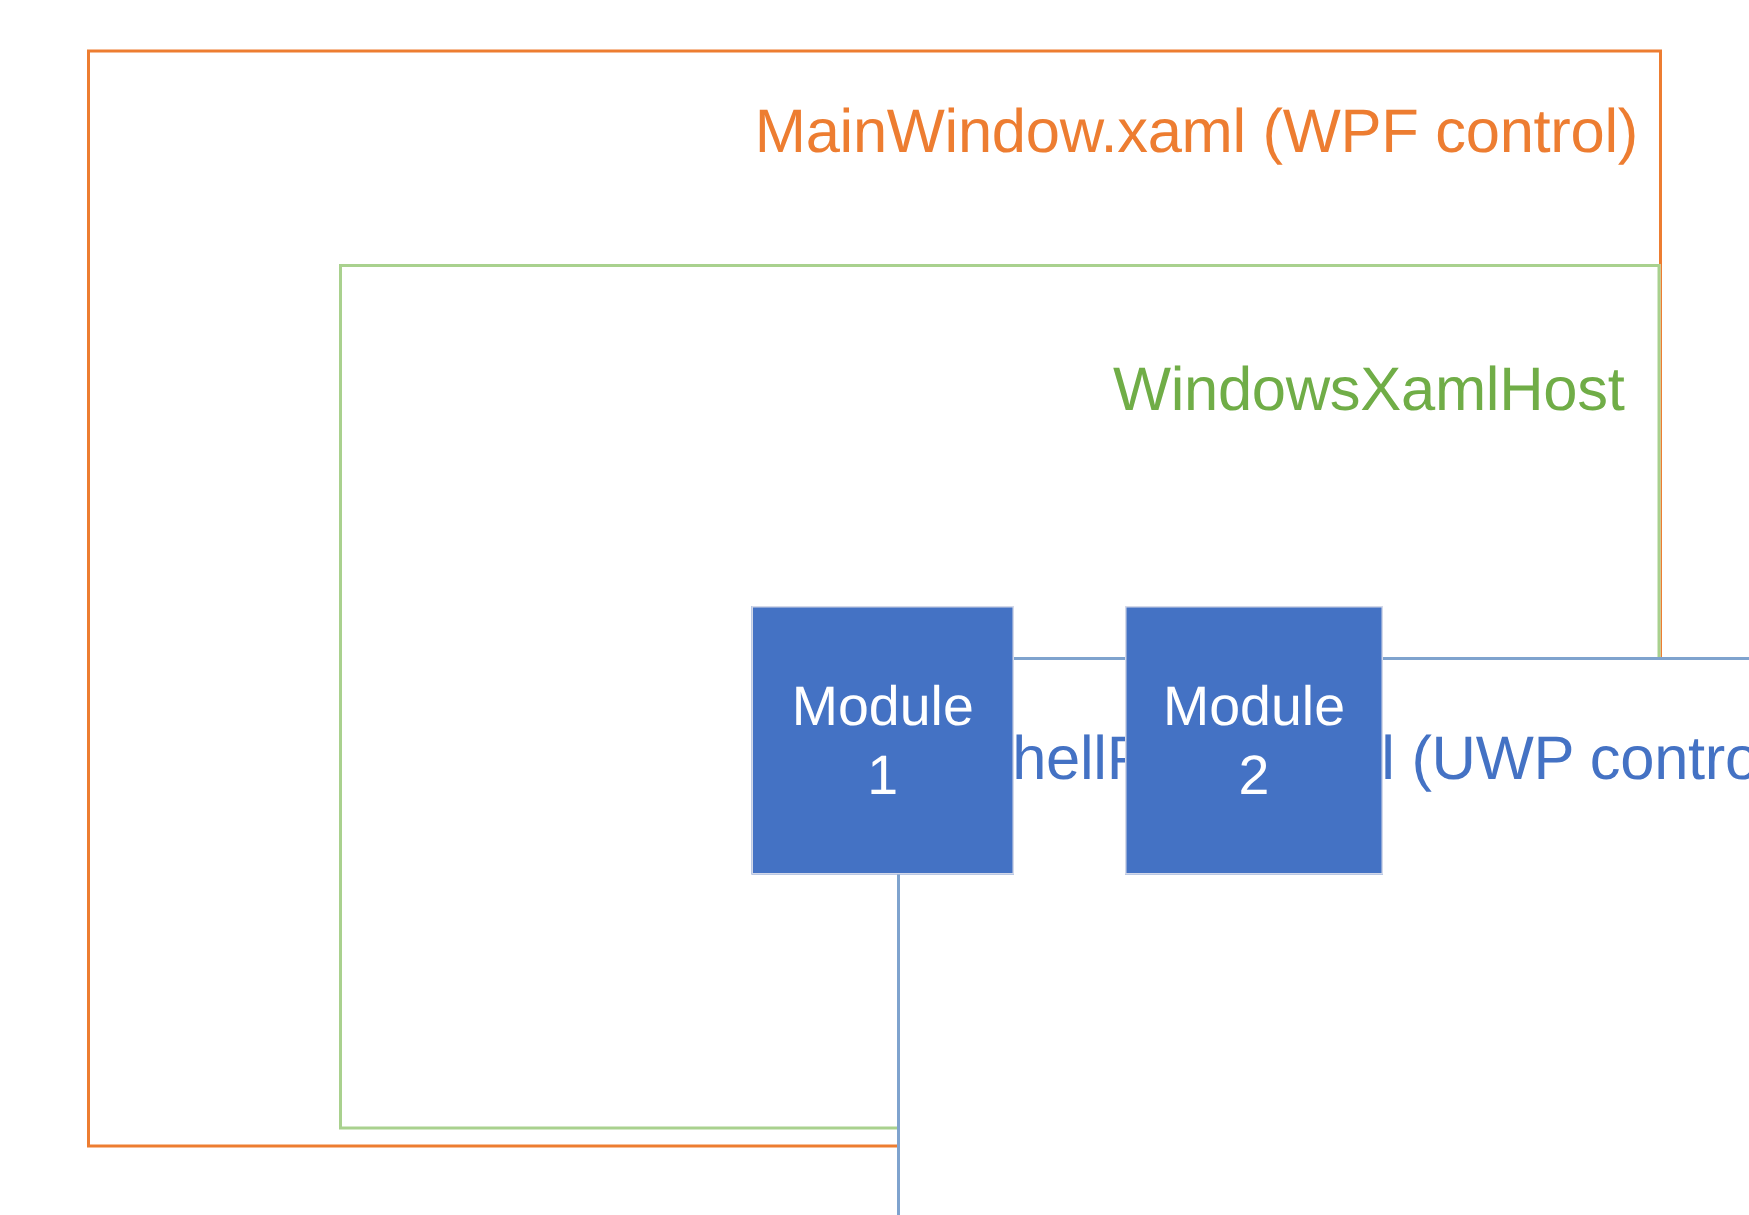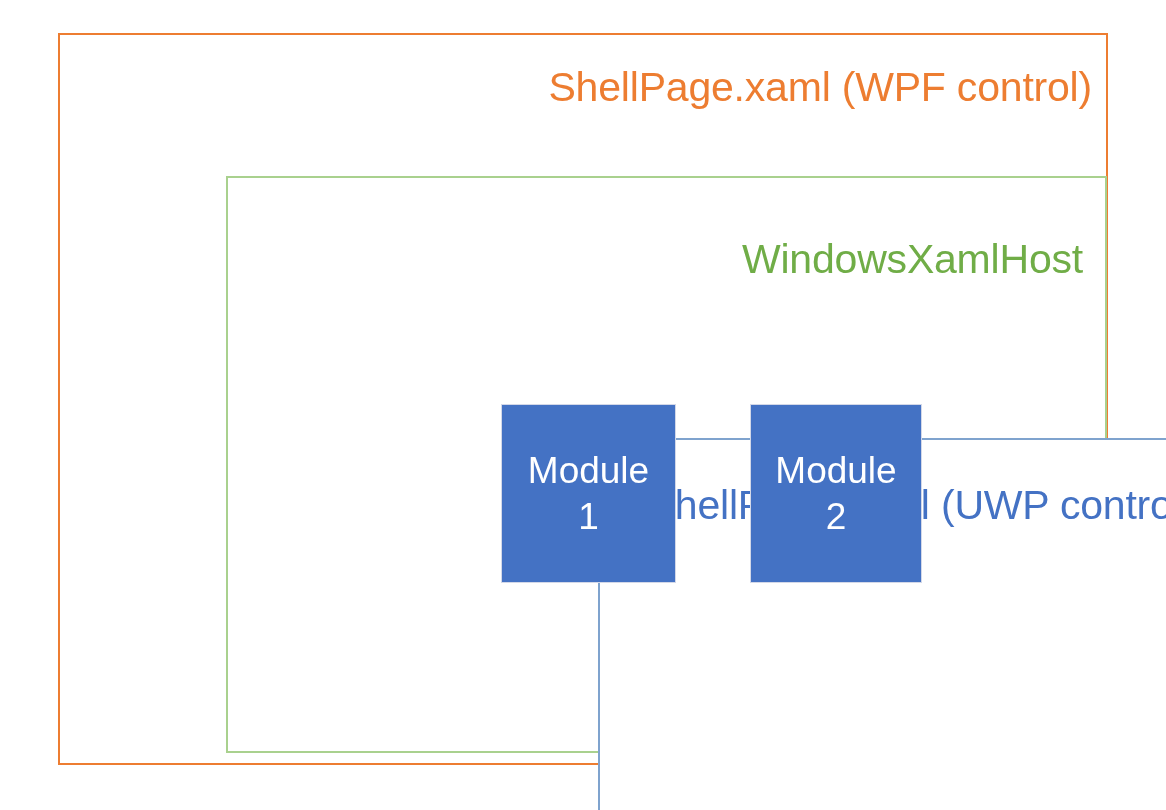--- a/index.html
+++ b/index.html
@@ -123,21 +123,21 @@
     height: 179px;
   }
 </style>
 </head>
 <body>
 
 <div id="canvas">
 
   <div class="outer-box">
 
-    <div class="outer-label">ShellPage.xaml (WPF control)</div>
+    <div class="outer-label">MainWindow.xaml (WPF control)</div>
 
     <div class="middle-box">
 
       <div class="middle-label">WindowsXamlHost</div>
 
       <div class="inner-box">
 
         <div class="inner-label">ShellPage.xaml (UWP control)</div>
 
       </div>

